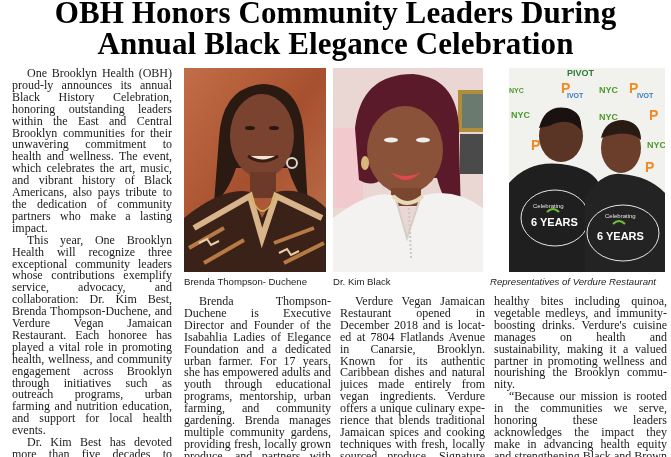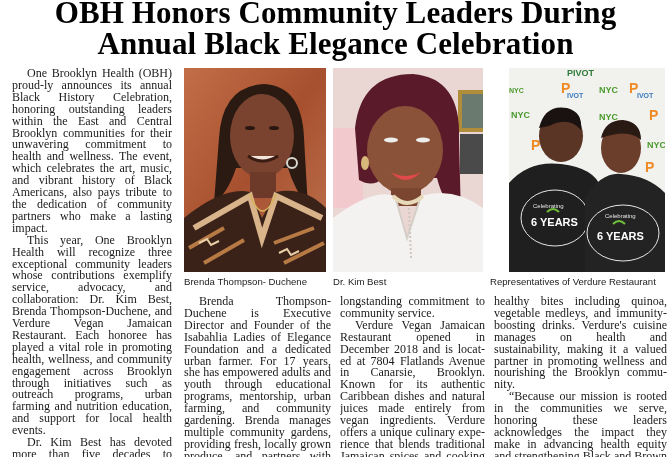--- a/index.html
+++ b/index.html
@@ -77,21 +77,21 @@
     }
     
     #photo3 {
       left: 489px; top: 68px; width: 156px; height: 204px;
       background: #14b8a6;
       margin-left: 20px;
     }
 
     #caption1 { left: 184px; top: 276px; }
     #caption2 { left: 333px; top: 276px; }
-    #caption3 { left: 490px; top: 276px; }
+    #caption3 { left: 490px; top: 276px; font-style: italic; }
   </style>
 </head>
 <body>
 
 <h1 class="headline">
   <span>OBH Honors Community Leaders During</span>
   <span>Annual Black Elegance Celebration</span>
 </h1>
 
 <div class="col" id="col1">
@@ -149,21 +149,21 @@
 
     <ellipse cx="32" cy="95" rx="4" ry="7" fill="#d8b77b"></ellipse>
 
     <rect x="58" y="120" width="30" height="18" fill="#7a4630"></rect>
     <path d="M0 150 Q40 120 62 128 L74 170 L88 128 Q120 118 150 140 L150 204 L0 204 Z" fill="#f4f2f0"></path>
     <path d="M62 128 L74 170 L88 128" stroke="#d5cfc8" stroke-width="2" fill="none"></path>
     <path d="M60 128 Q74 142 90 128" stroke="#e8d9b8" stroke-width="4" fill="none"></path>
     <line x1="76" y1="140" x2="78" y2="190" stroke="#cfc7c0" stroke-width="2" stroke-dasharray="2 2"></line>
   </svg>
 </div>
-<div class="caption" id="caption2">Dr. Kim Best</div>
+<div class="caption" id="caption2">Dr. Kim Black</div>
 
 <div class="photo" id="photo3">
   <svg width="156" height="204" viewBox="0 0 156 204">
     <rect width="156" height="204" fill="#f1f1ee"></rect>
 
     <g font-family="Liberation Sans, sans-serif" font-weight="bold" font-size="9">
       <text x="58" y="8" fill="#2f7a3a">PIVOT</text>
       <text x="52" y="25" fill="#f08a24" font-size="14">P</text>
       <text x="58" y="30" fill="#3a7ac0" font-size="7">IVOT</text>
       <text x="90" y="25" fill="#4a9a2a">NYC</text>
@@ -195,20 +195,19 @@
     <path d="M104 156 q6 -6 12 0" stroke="#6fbf3a" stroke-width="2" fill="none"></path>
   </svg>
 </div>
 <div class="caption" id="caption3">Representatives of Verdure Restaurant</div>
 
 <div class="col" id="col2">
   <p>Brenda Thompson-Duchene is Ex­ecutive Director and Founder of the Is­abahlia Ladies of Elegance Foundation and a dedicated urban farmer. For 17 years, she has empowered adults and youth through educational programs, mentorship, urban farming, and com­munity gardening. Brenda manages multiple community gardens, provid­ing fresh, locally grown produce, and partners with One Brooklyn Health through her farm on healthy eating presentations, nutrition workshops, and initiatives such as the Glam Day program. A committed advocate for the</p>
 </div>
 
 <div class="col" id="col3">
-  <p class="noindent">longstanding commitment to commu­nity service.</p>
   <p>Verdure Vegan Jamaican Restaurant opened in December 2018 and is locat­ed at 7804 Flatlands Avenue in Canar­sie, Brooklyn. Known for its authentic Caribbean dishes and natural juices made entirely from vegan ingredients. Verdure offers a unique culinary expe­rience that blends traditional Jamaican spices and cooking techniques with fresh, locally sourced produce. Signa­ture favorites include Escovitch Mush­rooms, the Jerk Black Bean Burger, and Jerk BBQ Jackfruit.  Since 2024, Verdure has been serving</p>
 </div>
 
 <div class="col" id="col4">
   <p class="noindent">healthy bites including quinoa, vege­table medleys, and immunity-boosting drinks. Verdure's cuisine manages on health and sustainability, making it a valued partner in promoting wellness and nourishing the Brooklyn commu­nity.</p>
   <p>“Because our mission is rooted in the communities we serve, honoring these leaders acknowledges the impact they make in advancing health equity and strengthening Black and Brown communities every day,” said Sharon Devonish-Leid, OBH Director of Ex­ternal Affairs. “Our partners address these social needs every day and</p>
 </div>
 
 </body></html>

